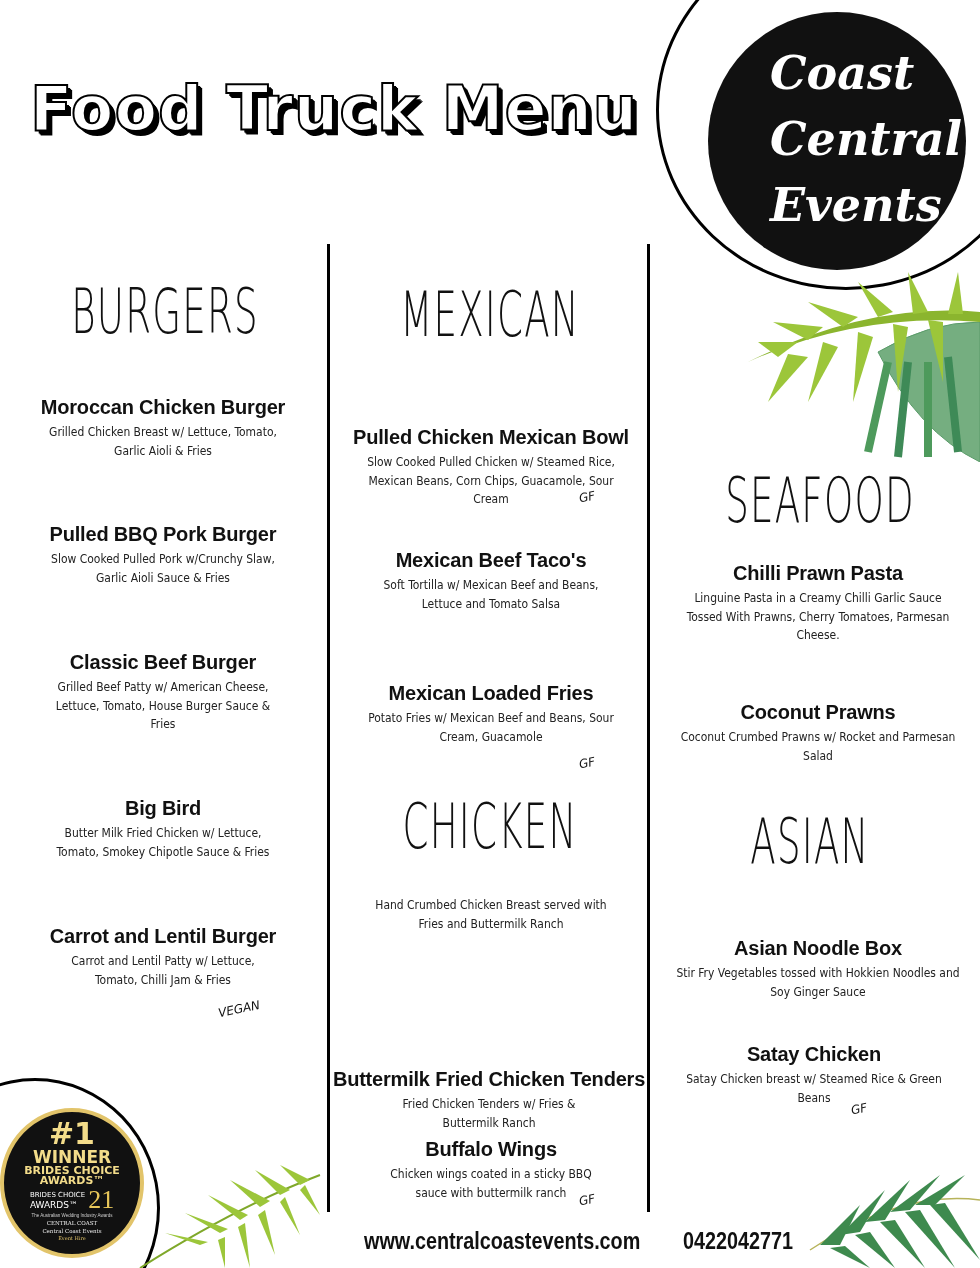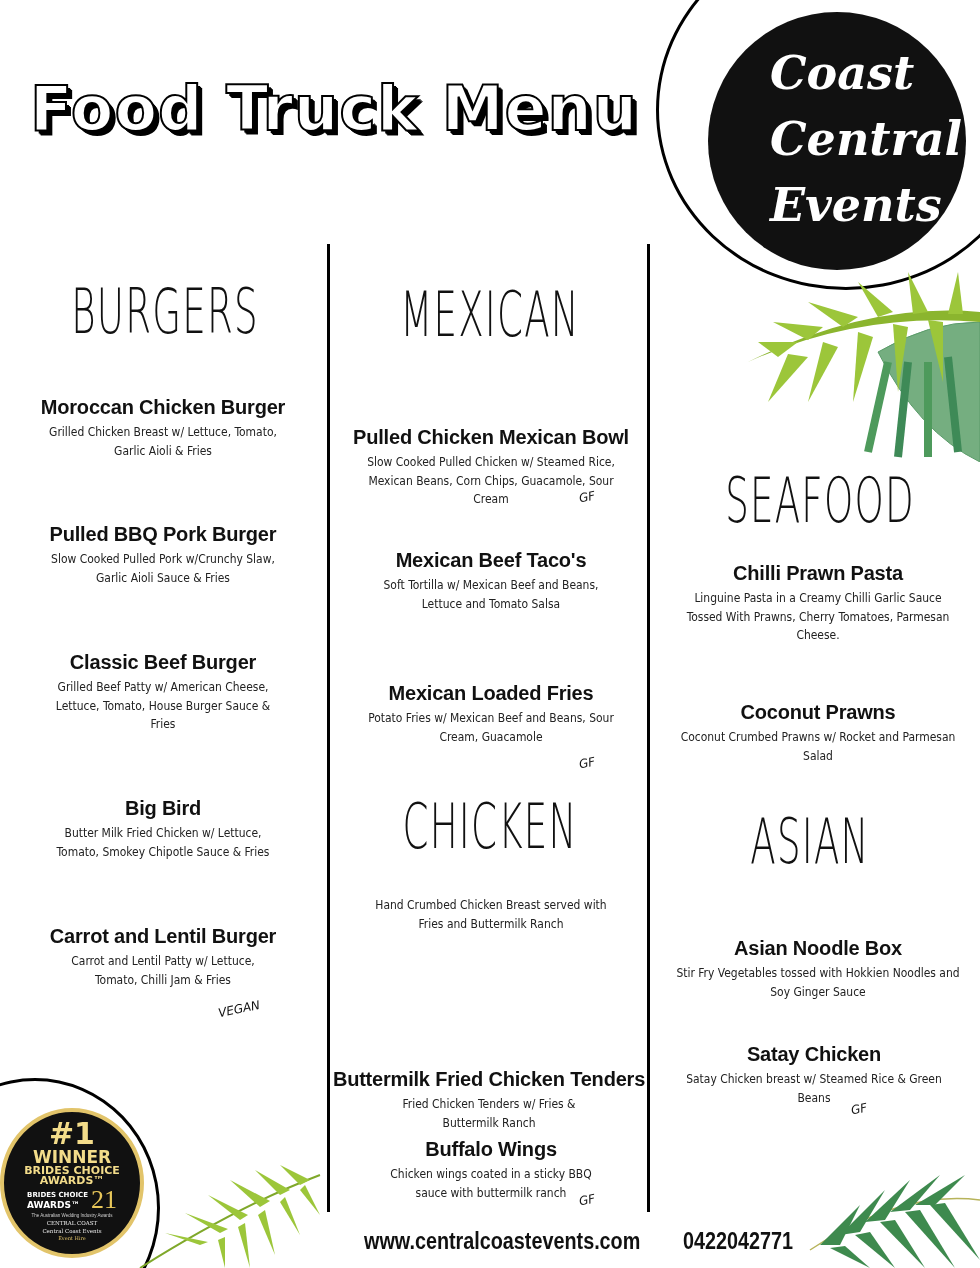--- a/index.html
+++ b/index.html
@@ -72,21 +72,21 @@
   }
   .badge {
     position: absolute; left: 0px; top: 1108px; width: 144px; height: 150px;
     border-radius: 50%; background: #111; border: 4px solid #e2c46a;
     color: #f2d77a; text-align: center; overflow: hidden;
   }
   .badge-num { font-family: "DejaVu Sans", sans-serif; font-weight: 900; font-size: 30px; line-height: 28px; margin-top: 8px; color: #f3dc8a; }
   .badge-winner { font-family: "DejaVu Sans", sans-serif; font-weight: 900; font-size: 17px; line-height: 18px; color: #f3dc8a; }
   .badge-line { font-family: "DejaVu Sans", sans-serif; font-weight: bold; font-size: 11px; color: #f3dc8a; line-height: 10px; }
   .badge-row { display: flex; justify-content: center; align-items: center; gap: 3px; margin-top: 1px; }
-  .badge-awards { font-family: "DejaVu Sans", sans-serif; font-weight: bold; font-size: 9px; color: #fff; line-height: 10px; text-align: left; }
+  .badge-awards { font-family: "DejaVu Sans", sans-serif; font-weight: normal; font-size: 9px; color: #fff; line-height: 10px; text-align: left; }
   .badge-year { font-family: Liberation Serif, serif; font-size: 26px; color: #e8c75a; line-height: 26px; }
   .badge-small { font-size: 4.5px; color: #ccc; line-height: 6px; }
   .badge-cc { font-family: "DejaVu Serif", serif; font-size: 5.5px; color: #eee; line-height: 8px; }
   .badge-hire { font-family: "DejaVu Serif", serif; font-size: 5px; color: #e2c46a; line-height: 7px; }
 
   .leaf { position: absolute; }
 </style>
 </head>
 <body>
 

